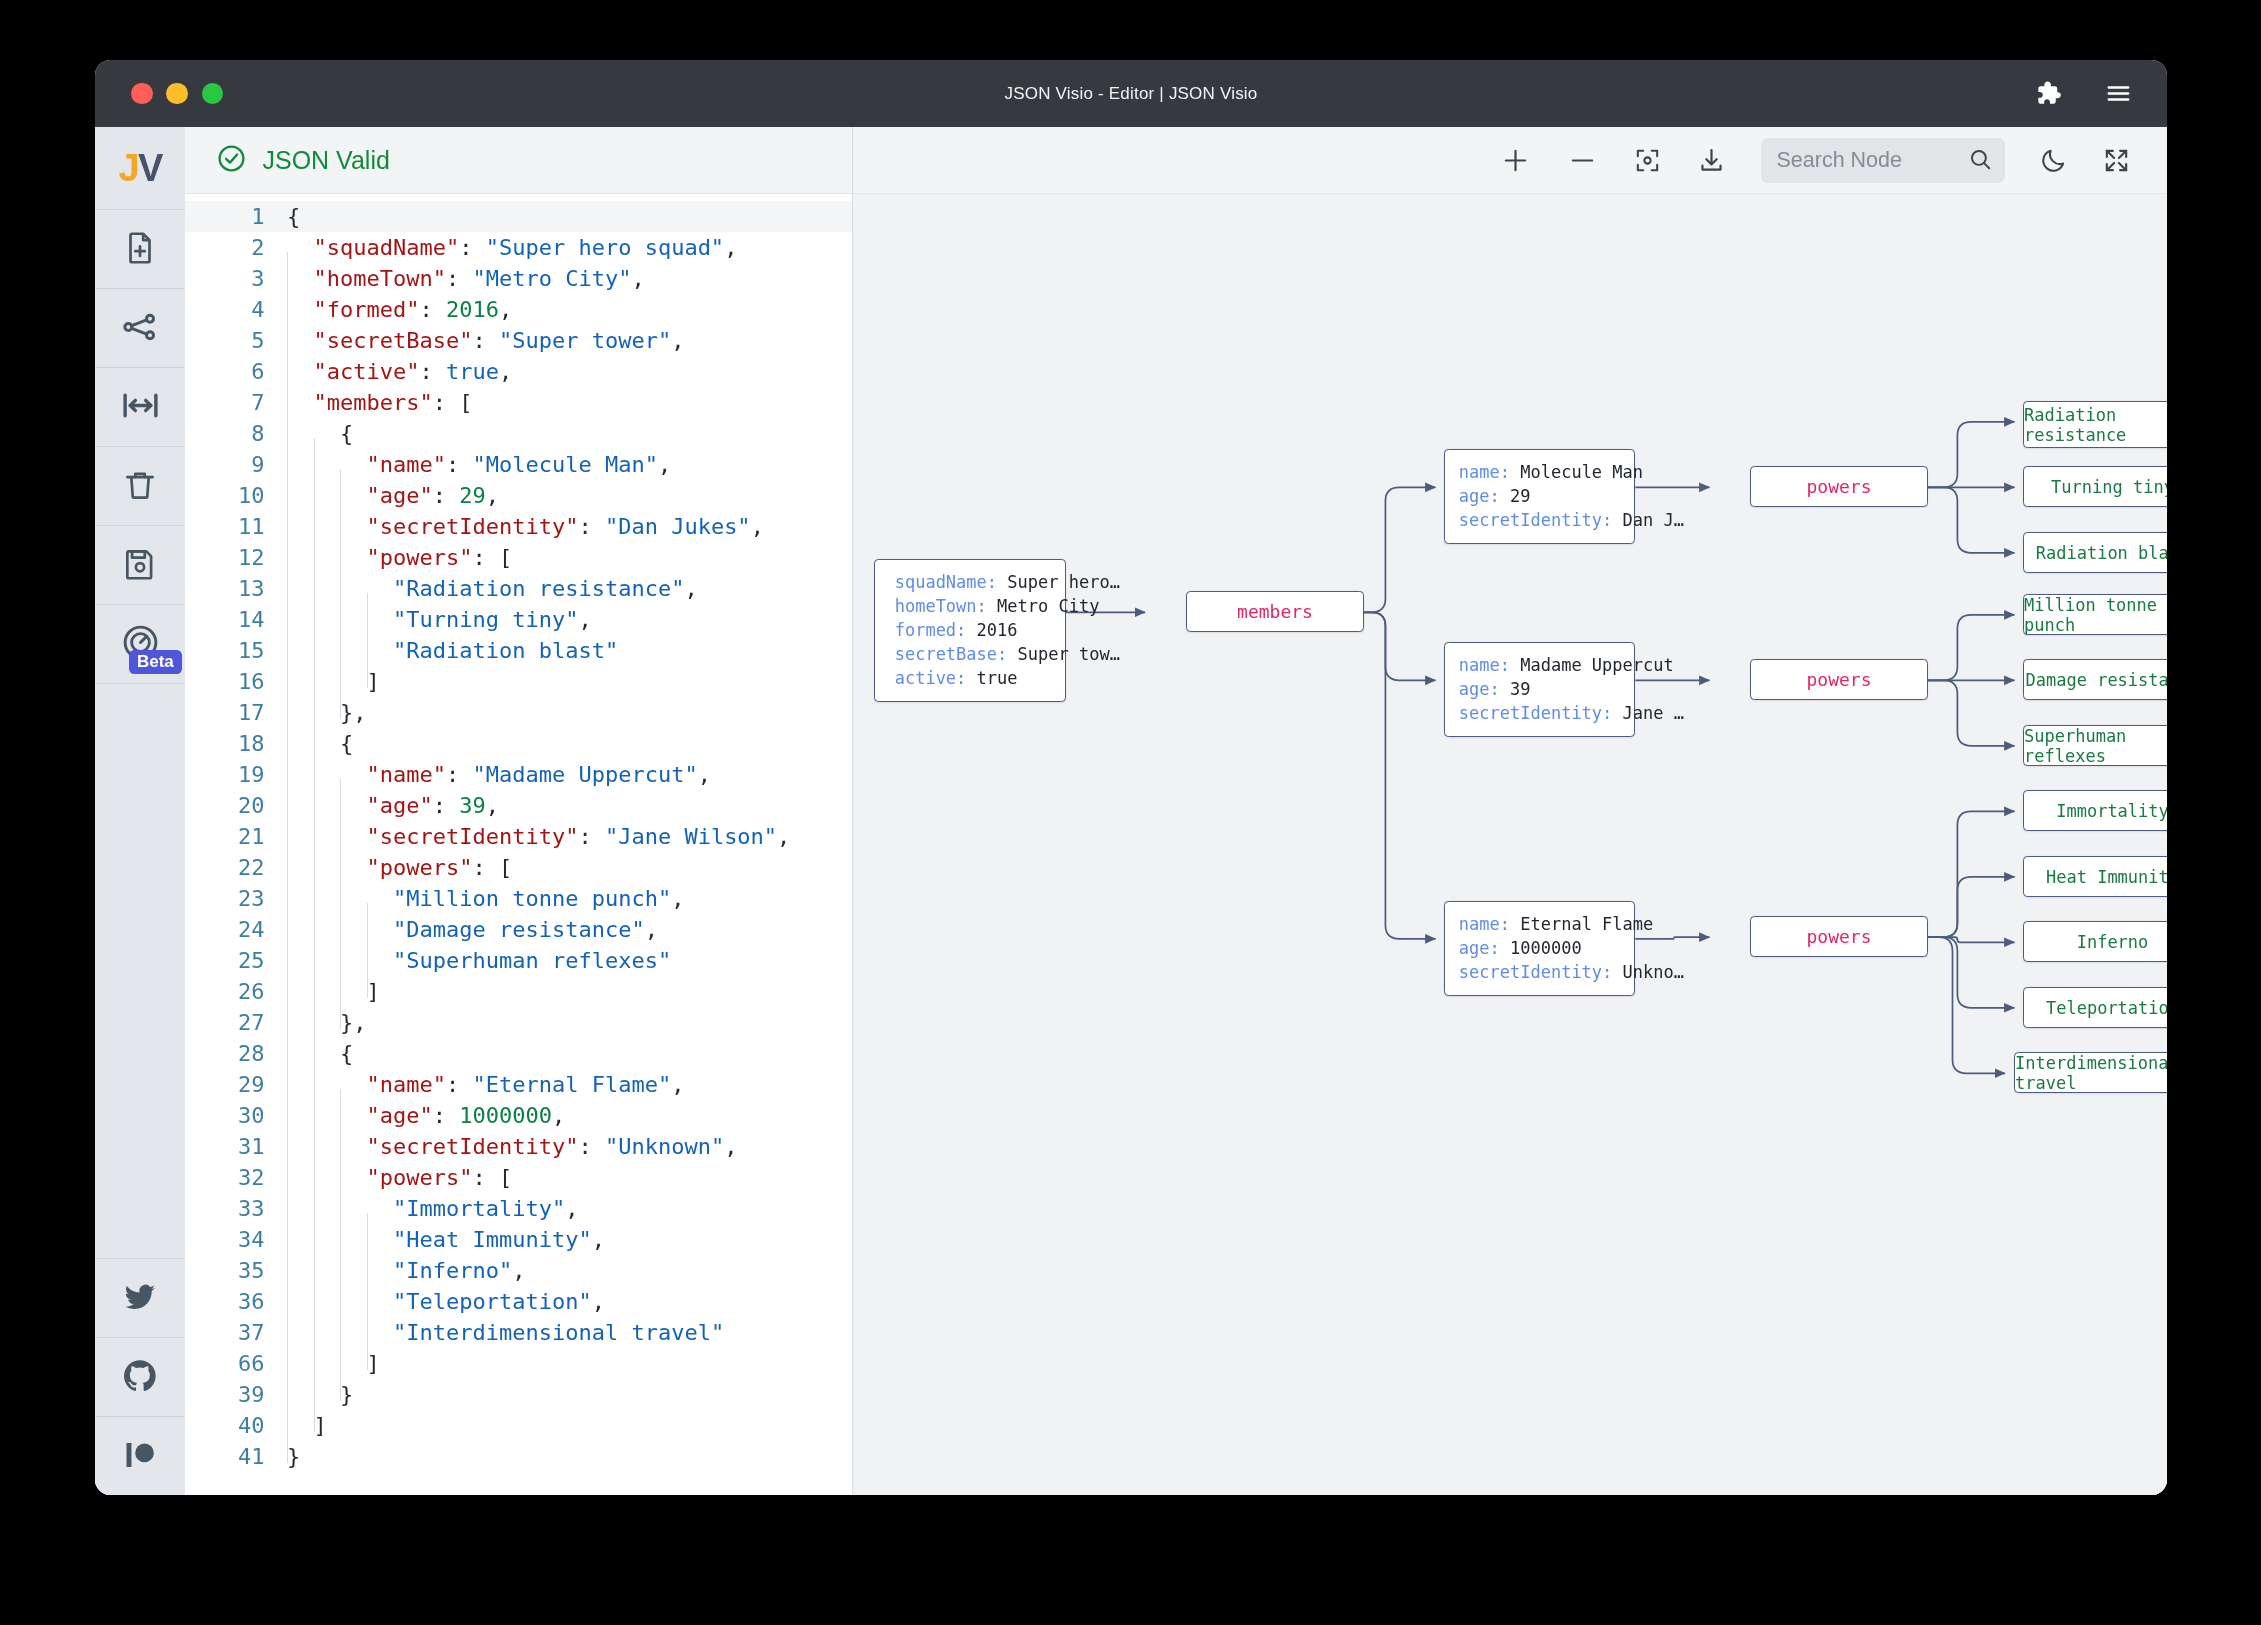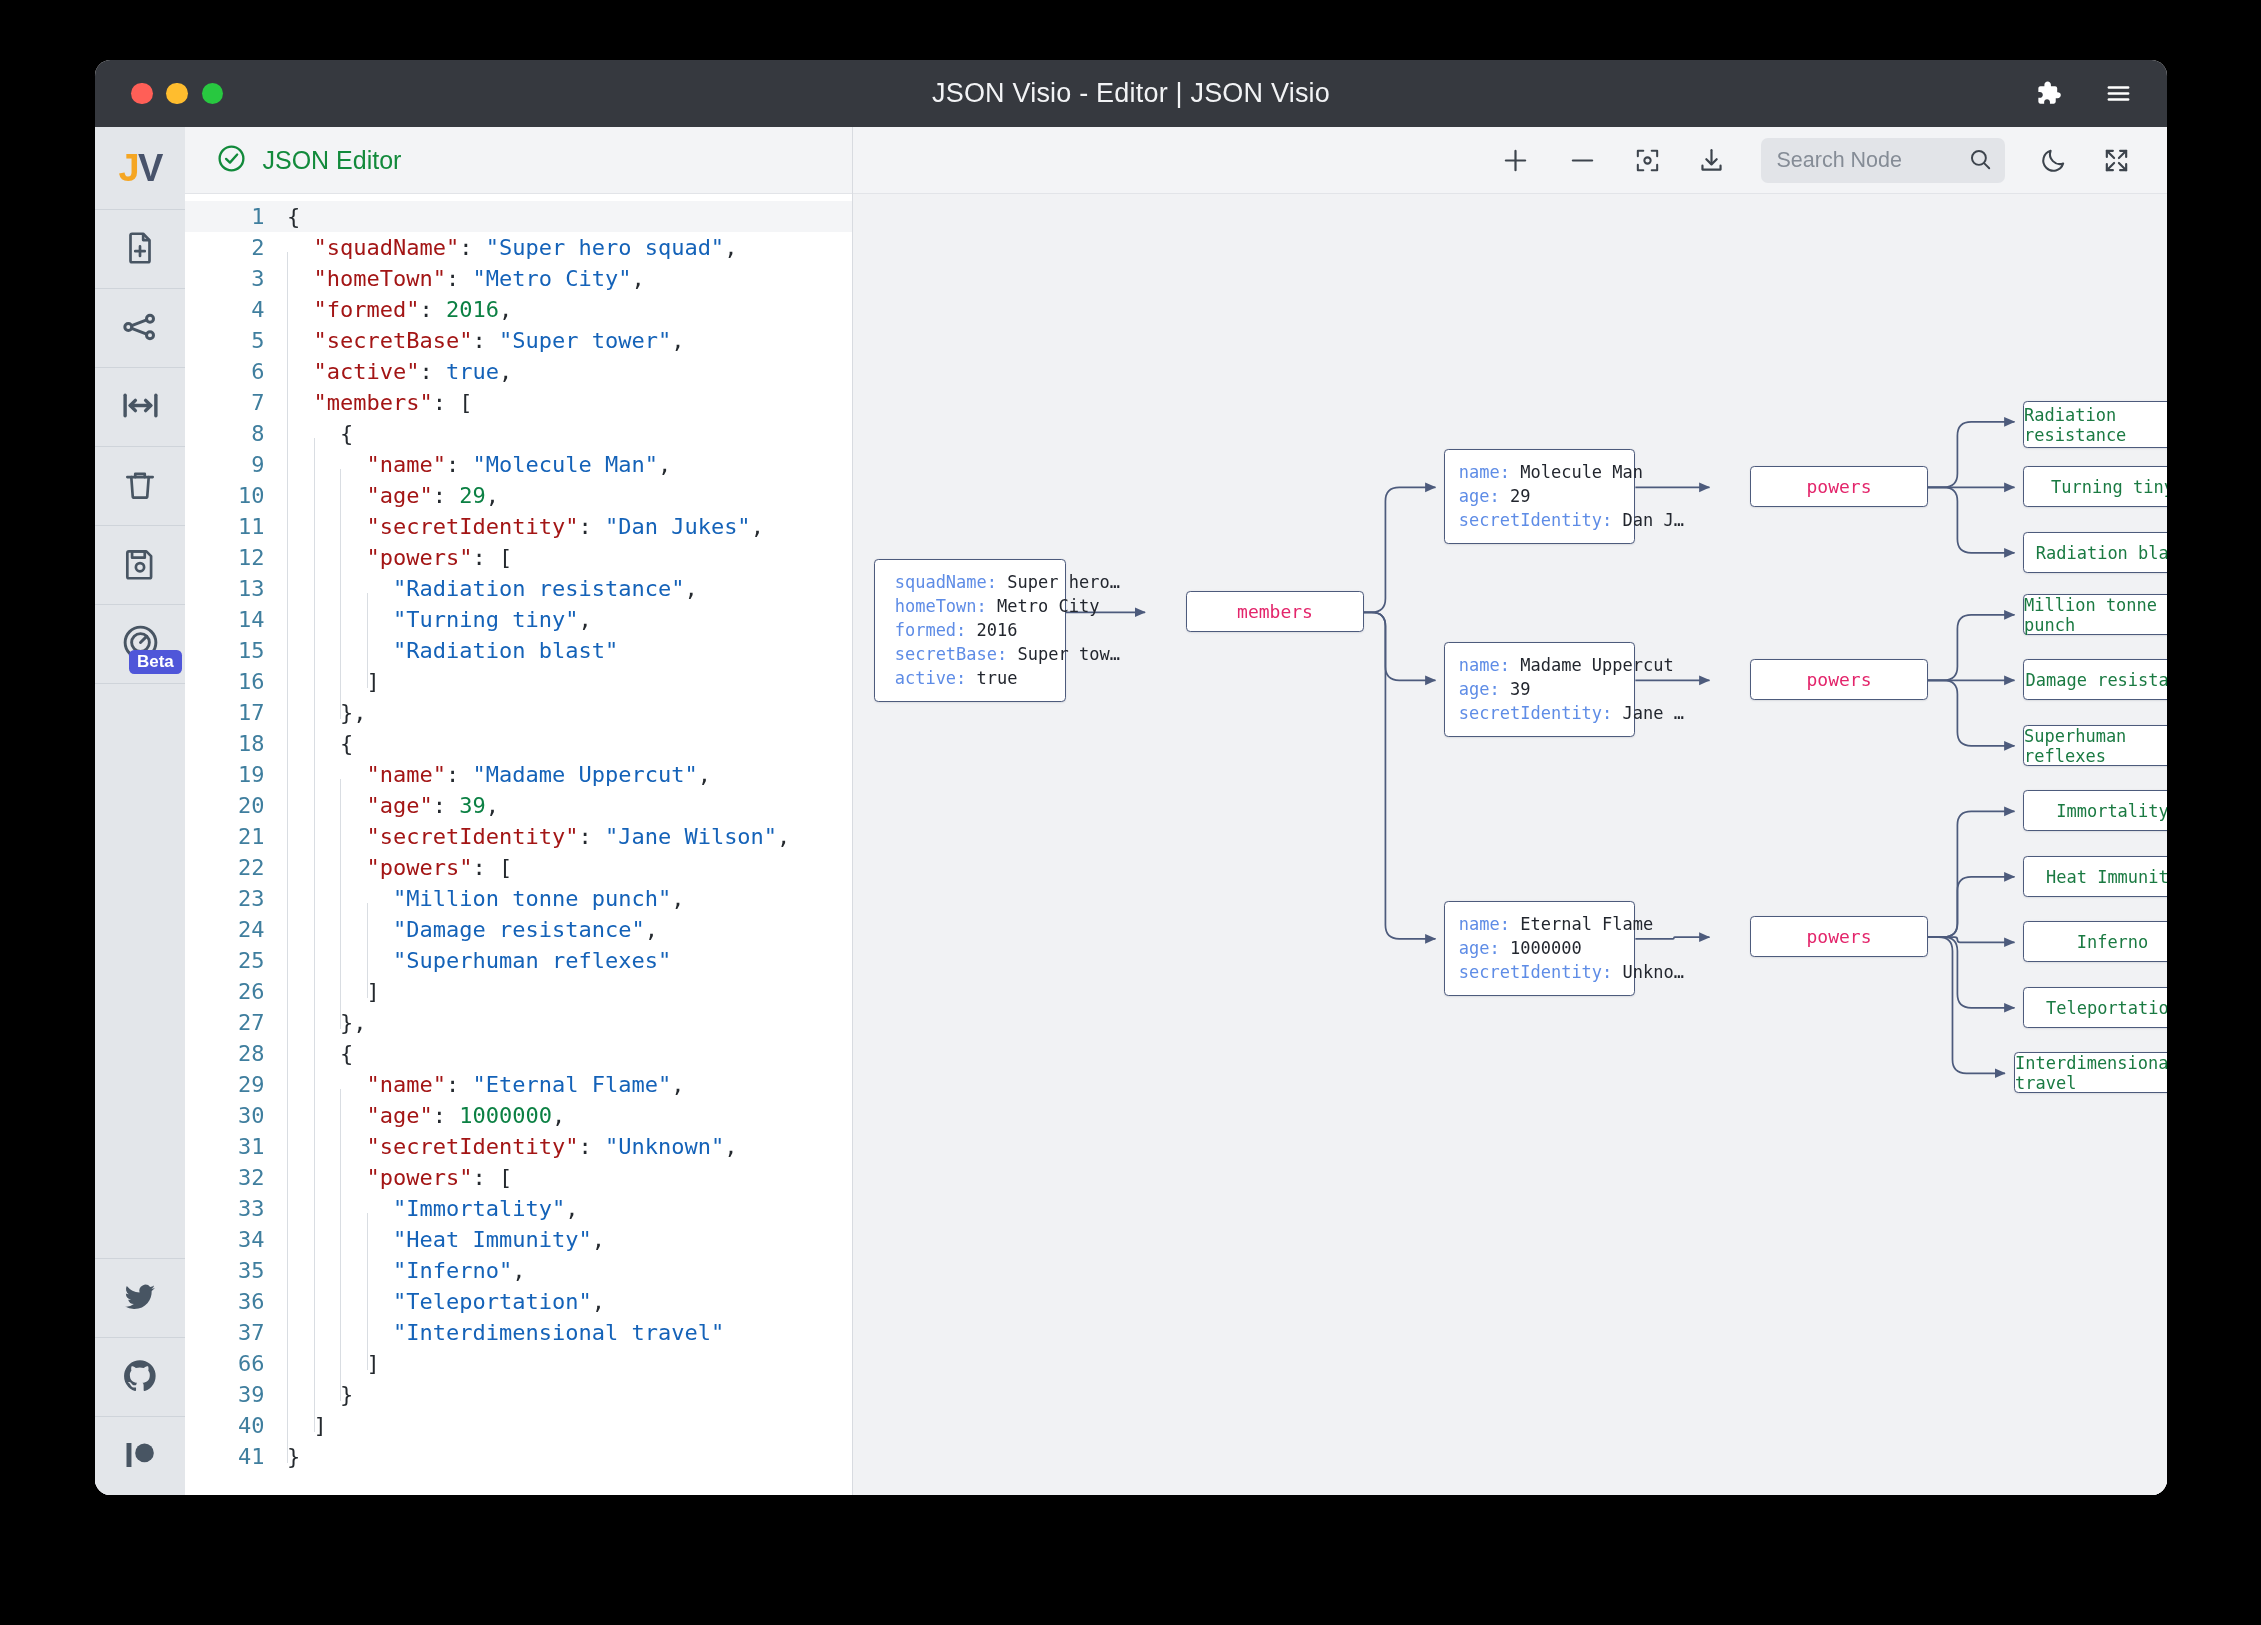--- a/index.html
+++ b/index.html
@@ -28,21 +28,21 @@
   }
   .traffic { display: flex; gap: 13.8px; padding-left: 36px; }
   .dot { width: 21.5px; height: 21.5px; border-radius: 50%; }
   .dot.red    { background: #ff5f57; }
   .dot.yellow { background: #ffbd2e; }
   .dot.green  { background: #28c840; }
   #win-title {
     position: absolute; left: 0; right: 0;
     text-align: center;
     color: #f2f3f5;
-    font-size: 27px;
+    font-size: 17px;
     letter-spacing: 0.2px;
     pointer-events: none;
   }
   #title-right {
     position: absolute; right: 34px;
     display: flex; align-items: center; gap: 41px;
   }
   #title-right svg { display: block; }
 
   
@@ -346,21 +346,21 @@
     </div>
 
     <div id="editor-pane">
       <div id="editor-header">
         <span>
           <svg width="31" height="31" viewBox="0 0 24 24" fill="none" stroke="#128a3b" stroke-width="1.8" stroke-linecap="round" stroke-linejoin="round">
             <circle cx="12" cy="12" r="9.2"></circle>
             <polyline points="7.8,12.3 10.8,15.2 16.4,8.9"></polyline>
           </svg>
         </span>
-        <span id="valid-label">JSON Editor</span>
+        <span id="valid-label">JSON Valid</span>
       </div>
       <div id="code">
           <div class="cline active"><span class="gutter">1</span><span class="ctext"><span class="p">{</span></span></div>
           <div class="cline"><span class="gutter">2</span><span class="ctext"><span class="ig"></span><span>  </span><span class="k">"squadName"</span><span class="p">: </span><span class="s">"Super hero squad"</span><span class="p">,</span></span></div>
           <div class="cline"><span class="gutter">3</span><span class="ctext"><span class="ig"></span><span>  </span><span class="k">"homeTown"</span><span class="p">: </span><span class="s">"Metro City"</span><span class="p">,</span></span></div>
           <div class="cline"><span class="gutter">4</span><span class="ctext"><span class="ig"></span><span>  </span><span class="k">"formed"</span><span class="p">: </span><span class="n">2016</span><span class="p">,</span></span></div>
           <div class="cline"><span class="gutter">5</span><span class="ctext"><span class="ig"></span><span>  </span><span class="k">"secretBase"</span><span class="p">: </span><span class="s">"Super tower"</span><span class="p">,</span></span></div>
           <div class="cline"><span class="gutter">6</span><span class="ctext"><span class="ig"></span><span>  </span><span class="k">"active"</span><span class="p">: </span><span class="b">true</span><span class="p">,</span></span></div>
           <div class="cline"><span class="gutter">7</span><span class="ctext"><span class="ig"></span><span>  </span><span class="k">"members"</span><span class="p">: </span><span class="p">[</span></span></div>
           <div class="cline"><span class="gutter">8</span><span class="ctext"><span class="ig"></span><span>  </span><span class="ig"></span><span>  </span><span class="p">{</span></span></div>

